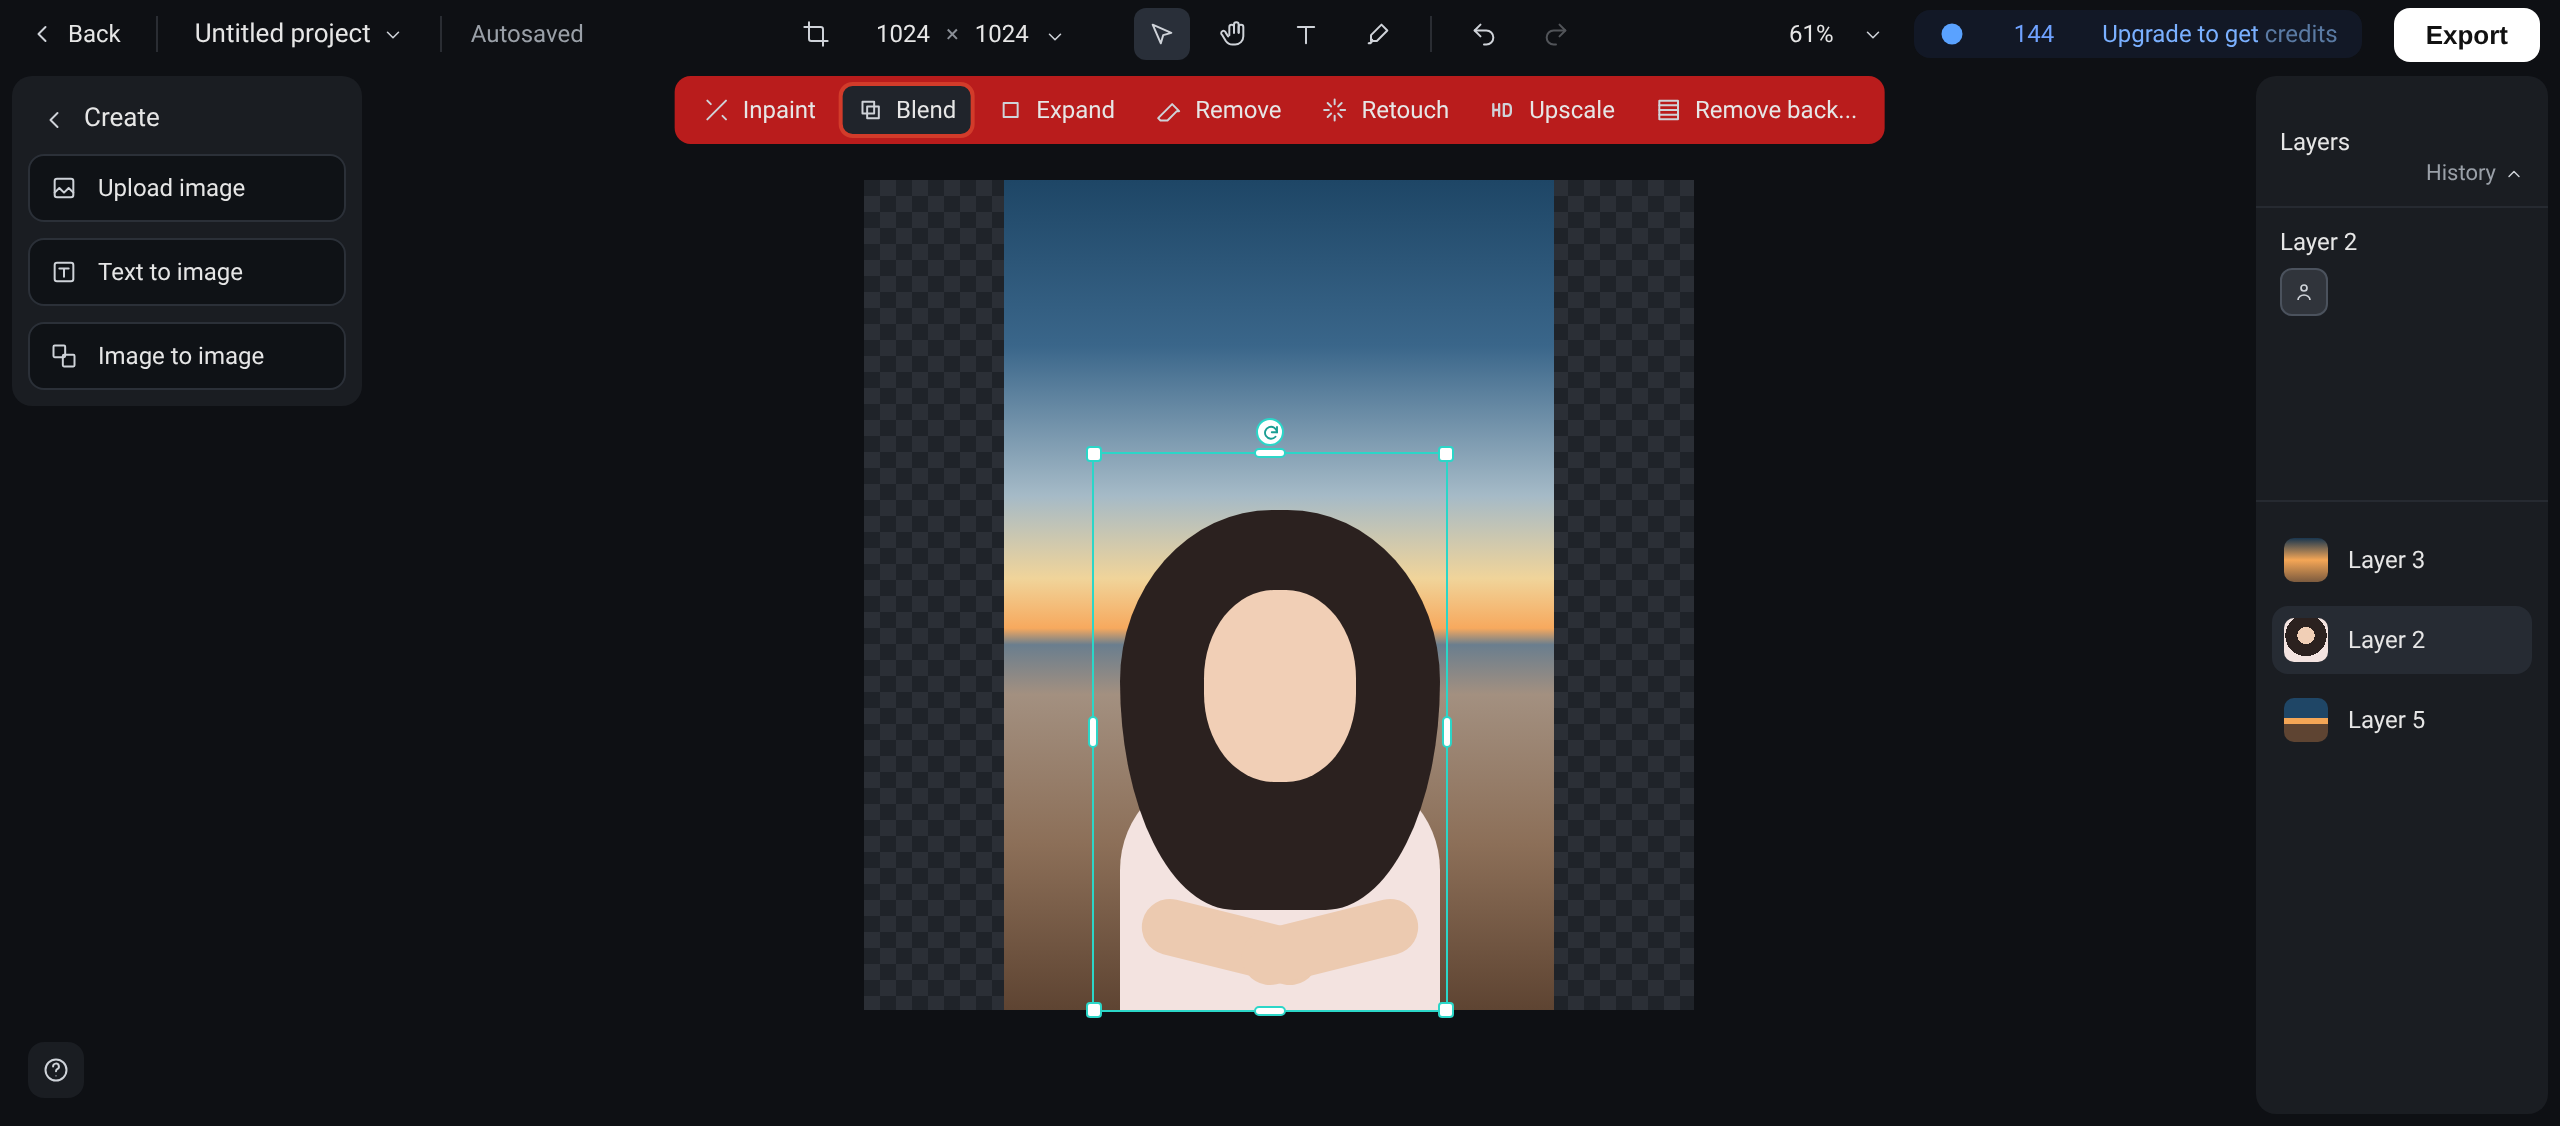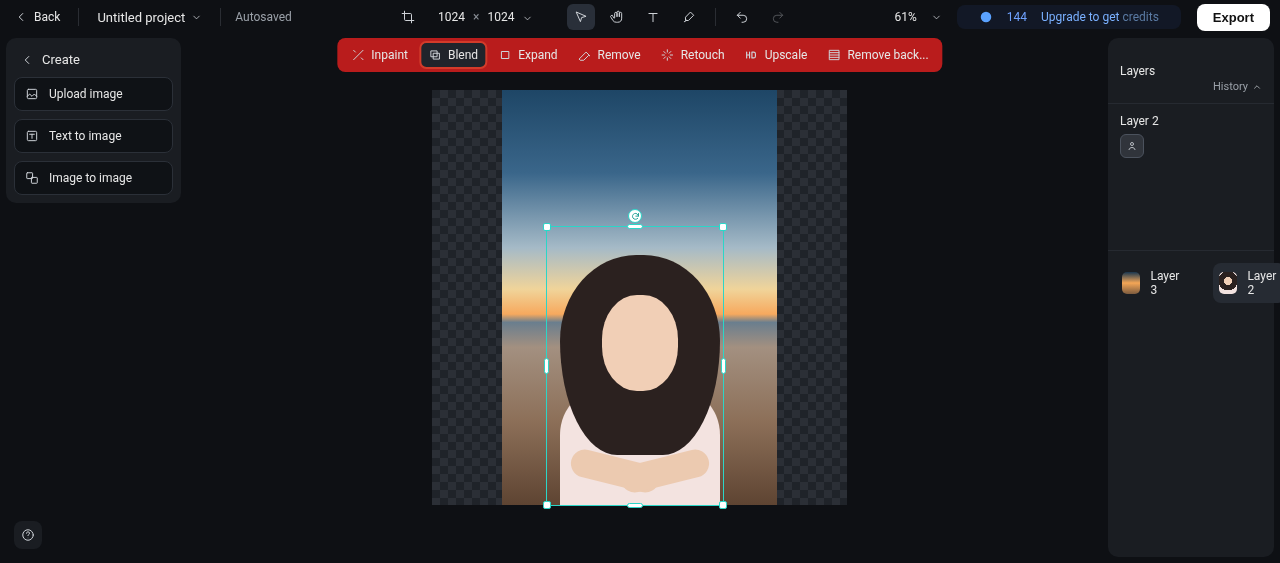--- a/index.html
+++ b/index.html
@@ -33,23 +33,23 @@
   .dim-btn { font-size: 12px; color: #e6e6e6; padding: 4px 8px; cursor: pointer; display:flex; align-items:flex-end; gap:4px;}
   .dim-sep { color: #8a8f97; margin: 0 4px; }
 
   .icon-sq {
     width: 28px; height: 26px; display:inline-flex; align-items:center; justify-content:center;
     border-radius: 6px;
   }
   .icon-sq.active { background: #292f39; }
 
   .credit-pill {
-    display:flex; align-items:center; gap:14px;
+    display:flex; align-items:center; gap:24px;
     background: rgba(80,130,255,0.08);
-    border-radius: 8px; padding: 5px 22px;
+    border-radius: 8px; padding: 5px 12px;
     font-size: 12px;
   }
   .credit-num { color: #6fa2ff; }
   .upgrade { color: #7ab0ff; cursor:pointer; }
   .upgrade .cr { color: #5a7aa3; }
   .btn-export {
     background: #fff; color: #111; font-weight: 600;
     border-radius: 8px; padding: 6px 16px; font-size: 13px; border:none; cursor:pointer;
     margin-left: 10px; margin-right: 4px;
   }
@@ -139,36 +139,36 @@
   .he.l{top:50%;left:-3px;transform:translateY(-50%);width:5px;height:16px}
   .he.r{top:50%;right:-3px;transform:translateY(-50%);width:5px;height:16px}
   .rot {
     position:absolute; left:50%; top:-18px; transform:translateX(-50%);
     width:14px; height:14px; border-radius:50%; background:#fff; border:1px solid #2bd6c8;
     display:flex;align-items:center;justify-content:center;
   }
 
   
   .right-panel {
-    position:absolute; right:6px; top:38px; bottom:6px; width:166px;
+    position:absolute; right:6px; top:38px; bottom:6px; width:146px;
     background:#1a1d22; border-radius:10px;
     display:flex; flex-direction:column;
   }
   .rp-header { display:flex; align-items:center; justify-content:space-between;
     padding:10px 12px; font-size:12px; border-bottom:1px solid #262a31; }
   .rp-hist { color:#9aa0a8; font-size:11px; display:flex; align-items:center; gap:4px; cursor:pointer;margin-top:32px;}
   .rp-current { padding:10px 12px 6px 12px; font-size:12px; }
   .rp-main-thumb {
     margin:0 12px 8px 12px; width:24px; height:24px; border-radius:6px;
     border:1.5px solid #4b525d; background:#30343b;
     display:flex;align-items:center;justify-content:center;
   }
   .rp-divider { height:1px; background:#262a31; margin: 4px 0; }
 
-  .layer-list { padding: 8px 8px; display:flex; flex-direction:row; gap:24px; }
+  .layer-list { padding: 8px 8px; display:flex; flex-direction:column; gap:6px; }
   .layer-item {
     display:flex; align-items:center; gap:10px;
     padding:6px; border-radius:8px; cursor:pointer; font-size:12px;
   }
   .layer-item.active { background:#262b33; }
   .layer-thumb { width:22px; height:22px; border-radius:5px; background:#333; overflow:hidden; }
 
   .help-fab {
     position:absolute; left:14px; bottom:14px;
     width:28px; height:28px; border-radius:8px;

